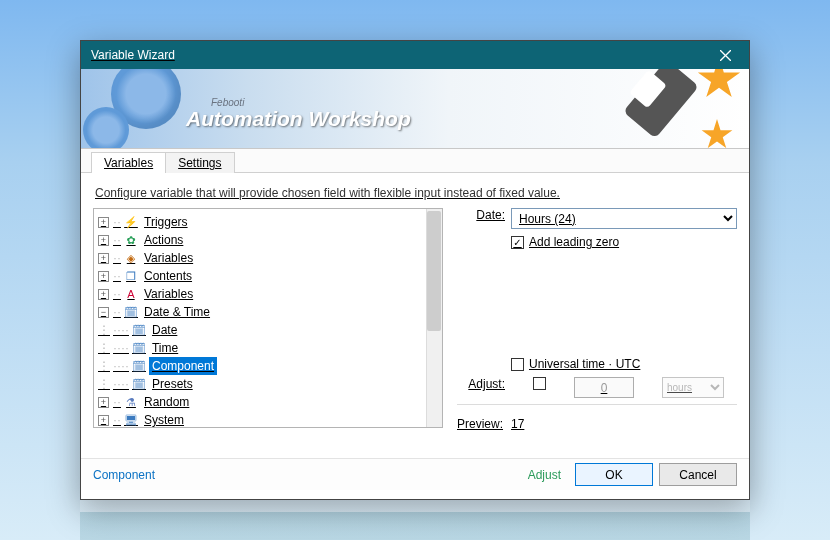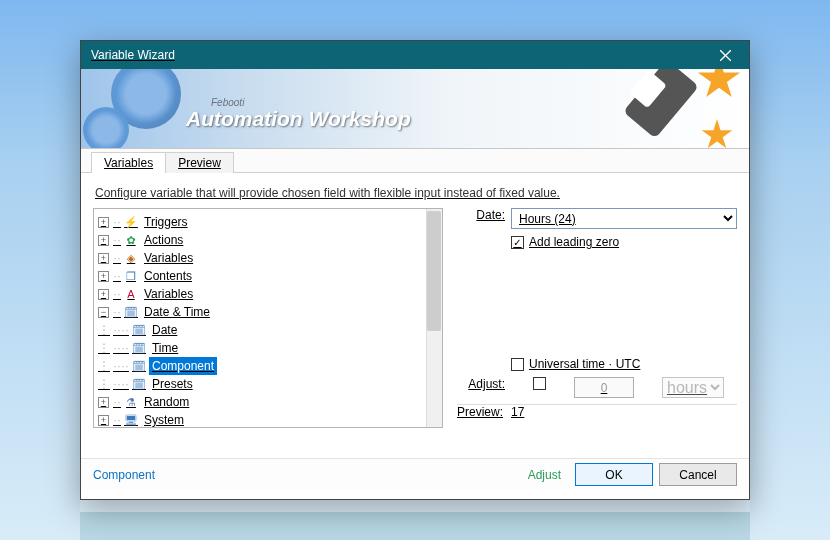--- a/index.html
+++ b/index.html
@@ -98,24 +98,24 @@
   .chkbox {
     width: 13px; height: 13px; border: 1px solid #333; display: inline-flex;
     align-items: center; justify-content: center; background: #fff; font-size: 10px;
   }
   .spacer { height: 108px; }
   .numbox {
     width: 60px; height: 21px; border: 1px solid #adadad; text-align: center;
     font-size: 12px; background: #fafafa; color: #999;
   }
   .unitsel {
-    width: 62px; height: 21px; border: 1px solid #adadad; font-size: 16px;
+    width: 62px; height: 21px; border: 1px solid #adadad; font-size: 10px;
     background: #fafafa; color: #999;
   }
-  .preview-row { border-top: 1px solid #dcdcdc; margin-top: 6px; padding-top: 0; display: flex; gap: 8px; }
+  .preview-row { border-top: 1px solid #dcdcdc; margin-top: 6px; padding-top: 12px; display: flex; gap: 8px; }
   .footer {
     position: absolute; bottom: 9px; left: 0; right: 0; height: 32px;
     display: flex; align-items: center; padding: 0 12px;
     border-top: 1px solid #e3e3e3; background: #fdfdfd;
   }
   .footer .flink { color: #0b72c4; font-size: 12px; cursor: pointer; }
   .footer .spaceflex { flex: 1; }
   .footer .adjust { color: #2b9b5b; font-size: 12px; margin-right: 8px; }
   .btn {
     min-width: 78px; height: 23px; border: 1px solid #9d9d9d; background: #e9e9e9;
@@ -151,21 +151,21 @@
     <div class="pen">
       <div class="pen-body"></div>
         <div class="pen-tip"></div>
     </div>
     <div class="banner-sub">Febooti</div>
     <div class="banner-text">Automation Workshop</div>
   </div>
 
   <div class="tabstrip">
     <div class="tab active">Variables</div>
-    <div class="tab inactive">Preview</div>
+    <div class="tab inactive">Settings</div>
   </div>
 
   <div class="content">
     <div class="instruct">Configure variable that will provide chosen field with flexible input instead of fixed value.</div>
 
     <div class="panel-row">
       <div class="tree-wrap">
         <div class="tree">
           <ul>
             <li>

